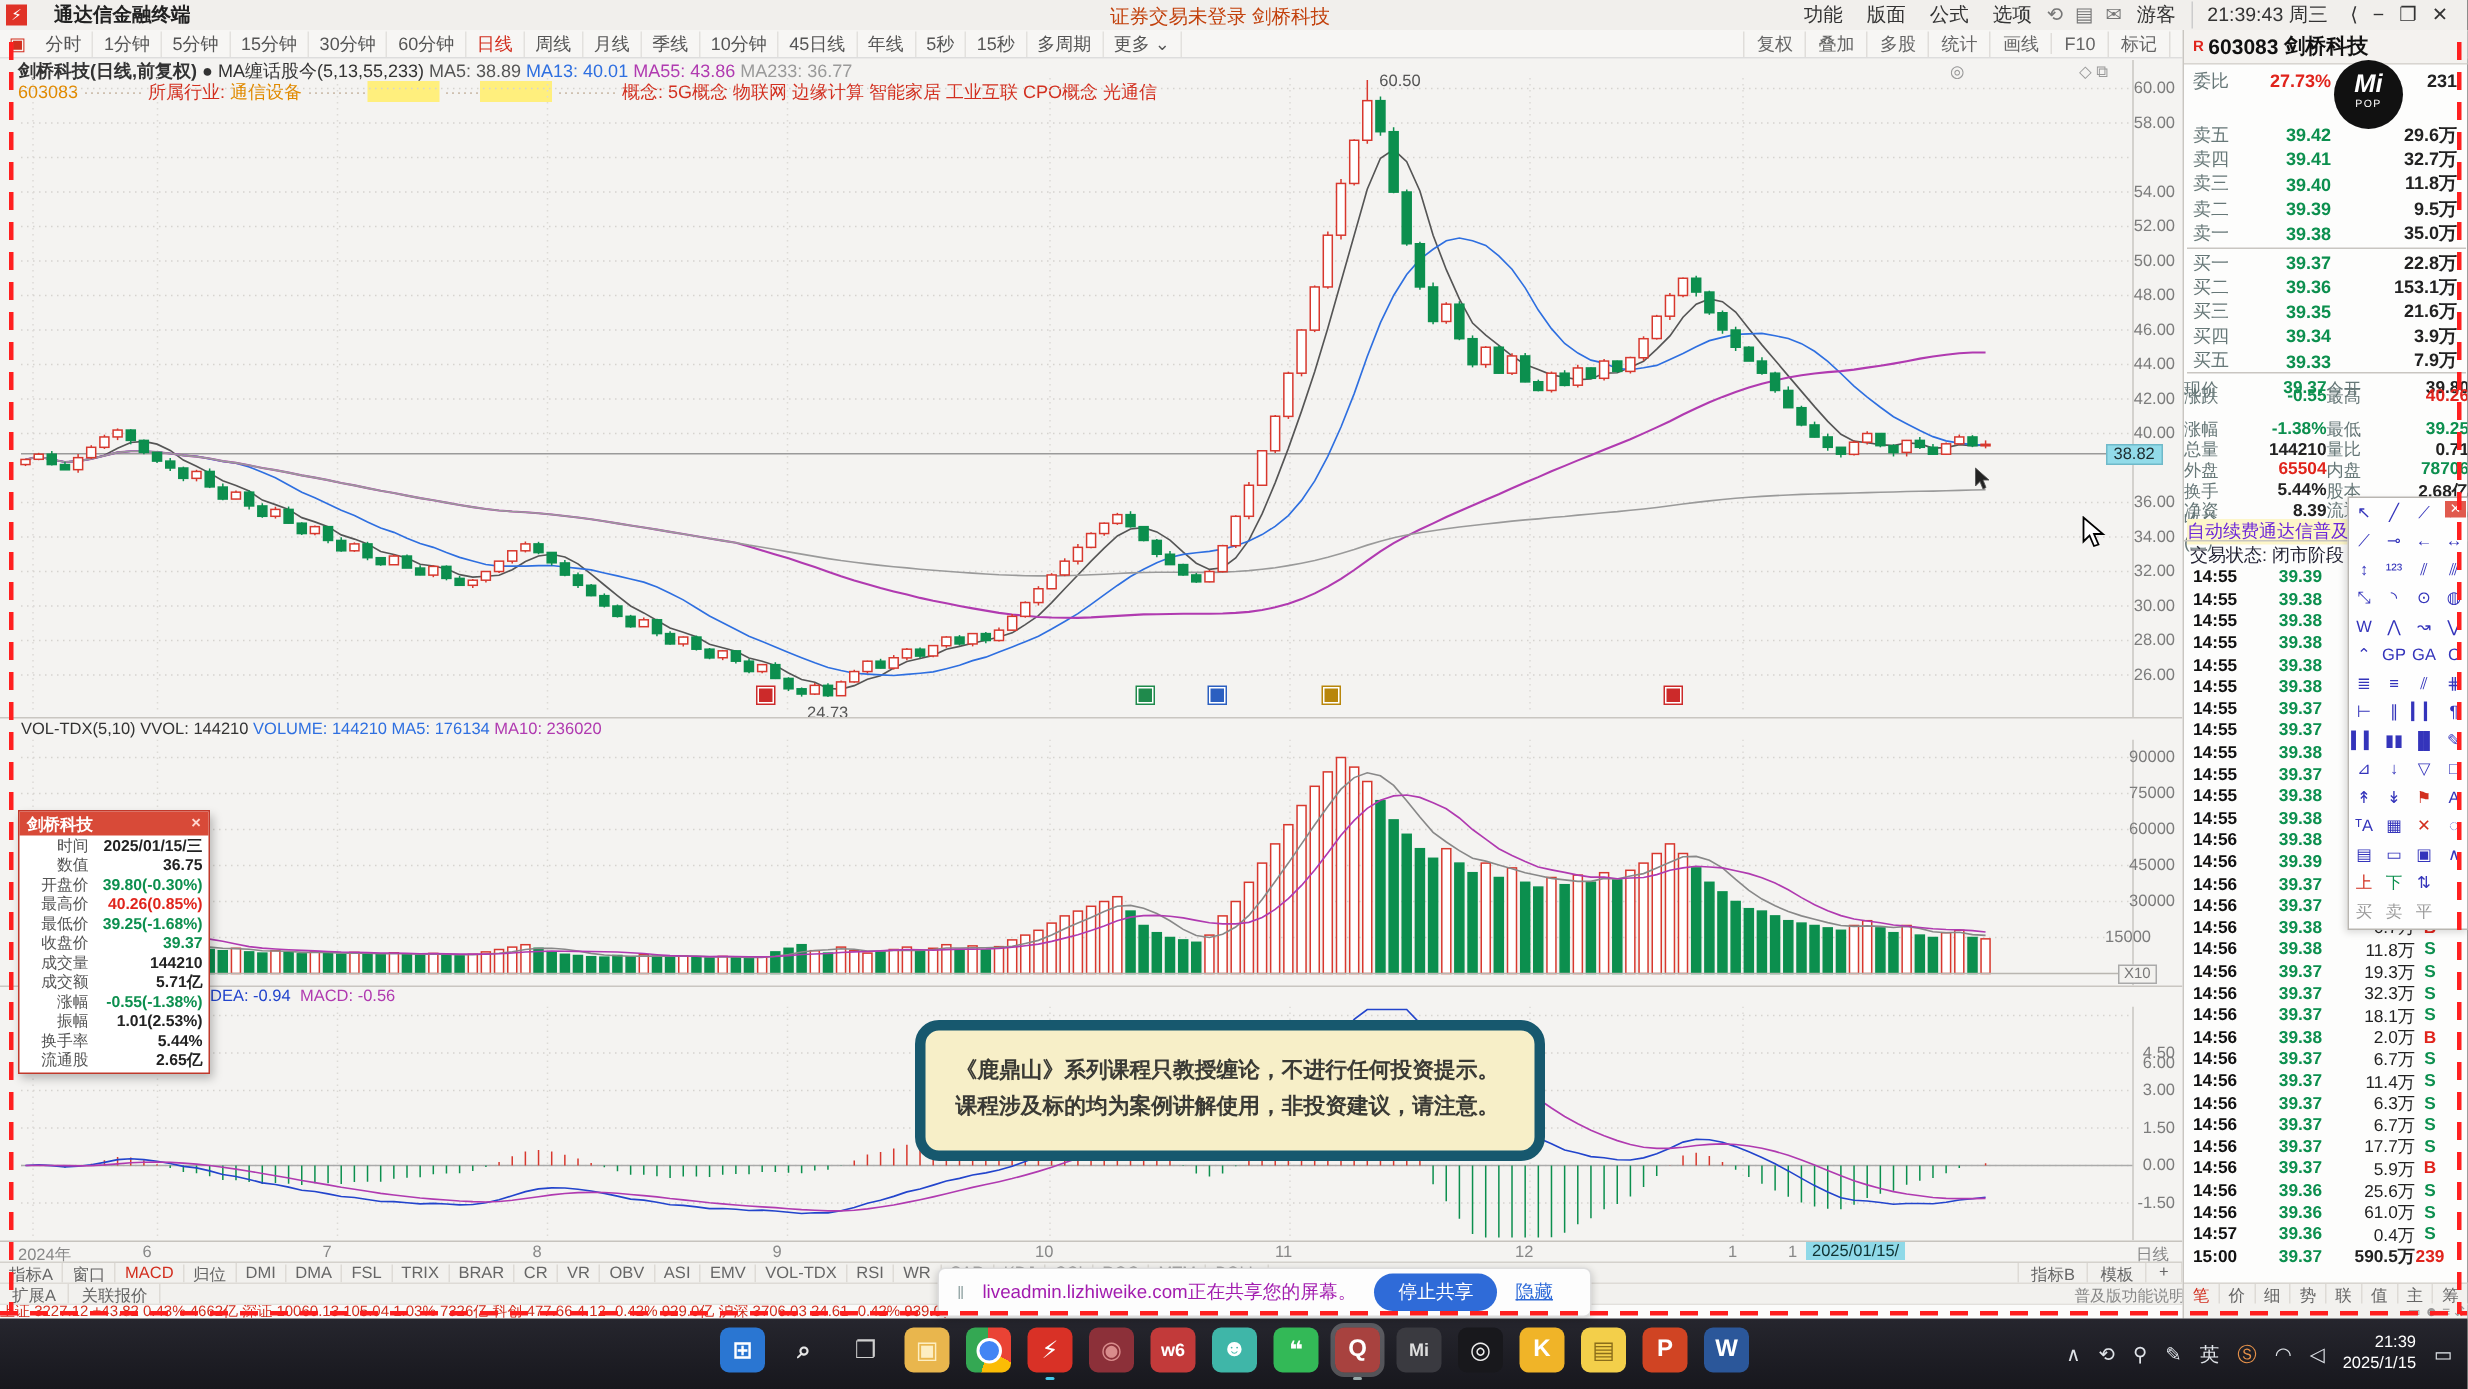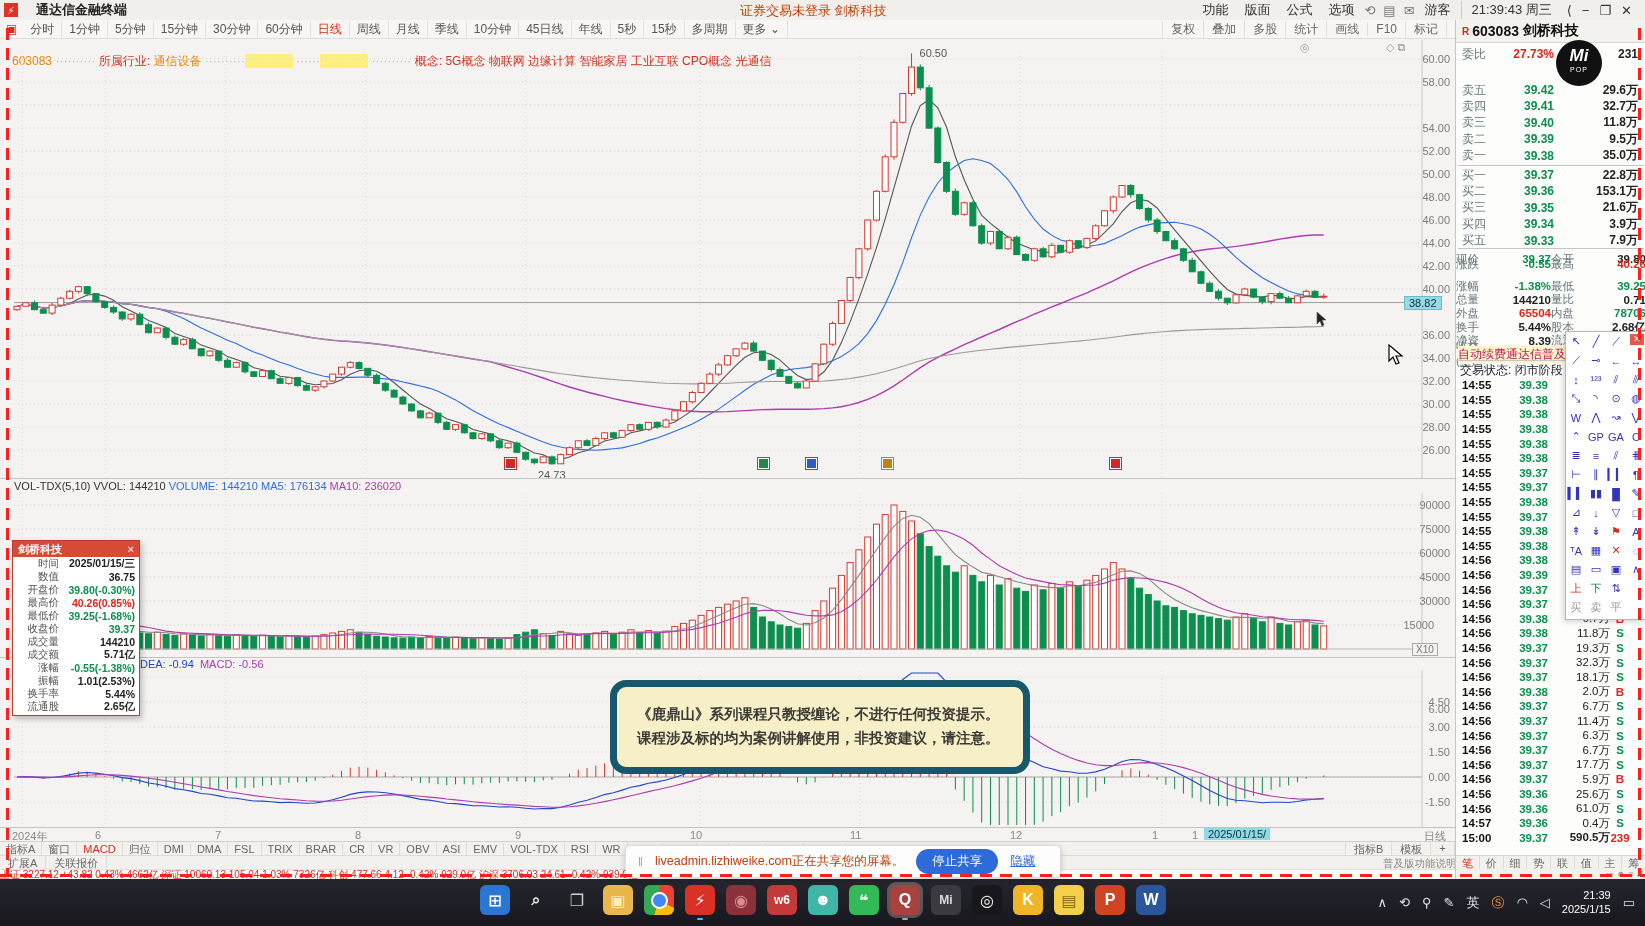--- a/index.html
+++ b/index.html
@@ -46,21 +46,21 @@
 .rp-strip{position:absolute;left:0;top:0;width:190px;height:22px;background:#f4f2ef;border-bottom:1px solid #d8d5d0;display:flex;align-items:center;font-weight:bold;font-size:14px;color:#111;}
 .rbadge{color:#e0241c;font-weight:bold;font-size:10px;margin:0 3px 0 6px;}
 .rp-row{position:absolute;left:0;width:190px;height:16px;display:flex;align-items:center;font-size:12px;}
 .rp-row .lab{width:40px;color:#677;padding-left:6px;}
 .rp-row .pr{width:52px;text-align:right;font-weight:bold;}
 .rp-row .vv{flex:1;text-align:right;padding-right:8px;font-weight:bold;color:#222;}
 .g{color:#0c8f4e;} .r{color:#e0241c;} .k{color:#222;} .m{color:#cc2fb0;}
 .stat-cell{display:flex;font-size:11.5px;height:14px;align-items:center;}
 .stat-cell .sl{width:33px;color:#677;}
 .stat-cell .sv{flex:1;text-align:right;font-weight:bold;}
-.notice-y{position:absolute;left:2px;width:186px;background:#fdf6c9;color:#be185d;font-size:12px;}
+.notice-y{position:absolute;left:2px;width:186px;background:#fdf6c9;color:#6d28d9;font-size:12px;}
 .status{position:absolute;left:4px;font-size:12px;color:#223;}
 .tickrow{position:absolute;left:0;width:182px;height:14.6px;display:flex;font-size:11.5px;align-items:center;}
 .tickrow .tt{width:40px;padding-left:6px;color:#111;font-weight:bold;}
 .tickrow .tp{width:46px;text-align:right;font-weight:bold;}
 .tickrow .tv{width:62px;text-align:right;color:#222;}
 .tickrow .tf{width:20px;text-align:center;font-weight:bold;}
 .ticktabs{position:absolute;left:0;top:835px;width:190px;height:14px;border-top:1px solid #d8d5d0;display:flex;align-items:center;font-size:11px;color:#666;background:#f2f1ee;}
 .ticktabs span{flex:1;text-align:center;border-right:1px solid #dedbd6;}
 .ticktabs span.red{color:#d22f1f;}
 .rp-foot{position:absolute;left:0;top:849px;width:190px;height:10px;background:#f2f1ee;font-size:9px;color:#999;text-align:right;}
@@ -74,21 +74,21 @@
 .popup-h{height:16px;background:#d84a38;color:#fff;font-size:11px;display:flex;align-items:center;padding:0 5px;font-weight:bold;}
 .popup-h .x{margin-left:auto;color:#ffd7d0;}
 .popup-row{display:flex;font-size:10.5px;height:13px;align-items:center;padding:0 4px;}
 .popup-row .pl{width:42px;text-align:right;color:#555;}
 .popup-row .pv{flex:1;text-align:right;font-weight:bold;}
 
 .dialog{left:610px;top:680px;width:420px;height:94px;background:#f7efc8;border:7px solid #17586e;border-radius:16px;display:flex;align-items:center;padding:0 20px;box-sizing:border-box;}
 .dialog p{font-size:14.5px;font-weight:bold;color:#3a3a35;line-height:1.65;margin:0;}
 .sharebar{left:625px;top:845px;width:436px;height:33px;background:#fdfdfd;border:1px solid #ddd;border-radius:5px;display:flex;align-items:center;gap:12px;padding:0 12px;box-sizing:border-box;box-shadow:0 2px 6px rgba(0,0,0,.2);}
 .sharebar .pause{color:#9aa;font-size:12px;}
-.sharebar .stxt{font-size:12.5px;color:#c2410c;}
+.sharebar .stxt{font-size:12.5px;color:#a21caf;}
 .stopbtn{background:#2f6bd8;color:#fff;border-radius:15px;padding:4px 16px;font-size:12.5px;}
 .hidelink{color:#2f6bd8;font-size:12.5px;text-decoration:underline;}
 
 .taskbar{left:0;top:879px;width:1645px;height:47px;background:linear-gradient(180deg,#26262e,#17171d);display:flex;align-items:center;}
 .tb-icons{position:absolute;left:480px;top:6px;display:flex;gap:11px;align-items:center;}
 .appico{width:30px;height:30px;border-radius:6px;display:flex;align-items:center;justify-content:center;font-size:16px;font-weight:bold;position:relative;}
 .appico.boxed{outline:3px solid rgba(255,255,255,.25);background-clip:padding-box;}
 .appico .dot{position:absolute;bottom:-5px;left:12px;width:6px;height:2px;background:#9aa;border-radius:2px;}
 .tray{position:absolute;right:10px;top:0;height:47px;display:flex;align-items:center;gap:12px;color:#dfe3e8;font-size:13px;}
 .clock{font-size:11px;text-align:right;line-height:1.25;color:#fff;}
@@ -157,20 +157,26 @@
       <span>叠加</span>
       <span>多股</span>
       <span>统计</span>
       <span>画线</span>
       <span>F10</span>
       <span>标记</span>
       <span>+自选</span>
       <span>返回</span>
     </div>
 
+ <div class="abs hline1">
+  <b>剑桥科技(日线,前复权)</b>
+  <span>●</span>
+  <span>MA缠话股今(5,13,55,233)</span>
+  <span id="ma-labels"><span style="color: rgb(85, 85, 85);"> MA5: 38.89 </span><span style="color: rgb(46, 111, 224);"> MA13: 40.01 </span><span style="color: rgb(176, 58, 176);"> MA55: 43.86 </span><span style="color: rgb(154, 154, 154);"> MA233: 36.77 </span></span>
+ </div>
  <div class="abs hline2">
   <span class="code-orange">603083</span>
   <span class="leader">··········</span>
   <span>所属行业:</span>
   <span class="code-orange">通信设备</span>
   <span class="leader">··········</span><span class="ylight">　　　</span>
   <span class="leader">······</span><span class="ylight">　　　</span>
   <span class="leader">··········</span>
   <span>概念:</span>
   <span>5G概念 物联网 边缘计算 智能家居 工业互联 CPO概念 光通信</span>

